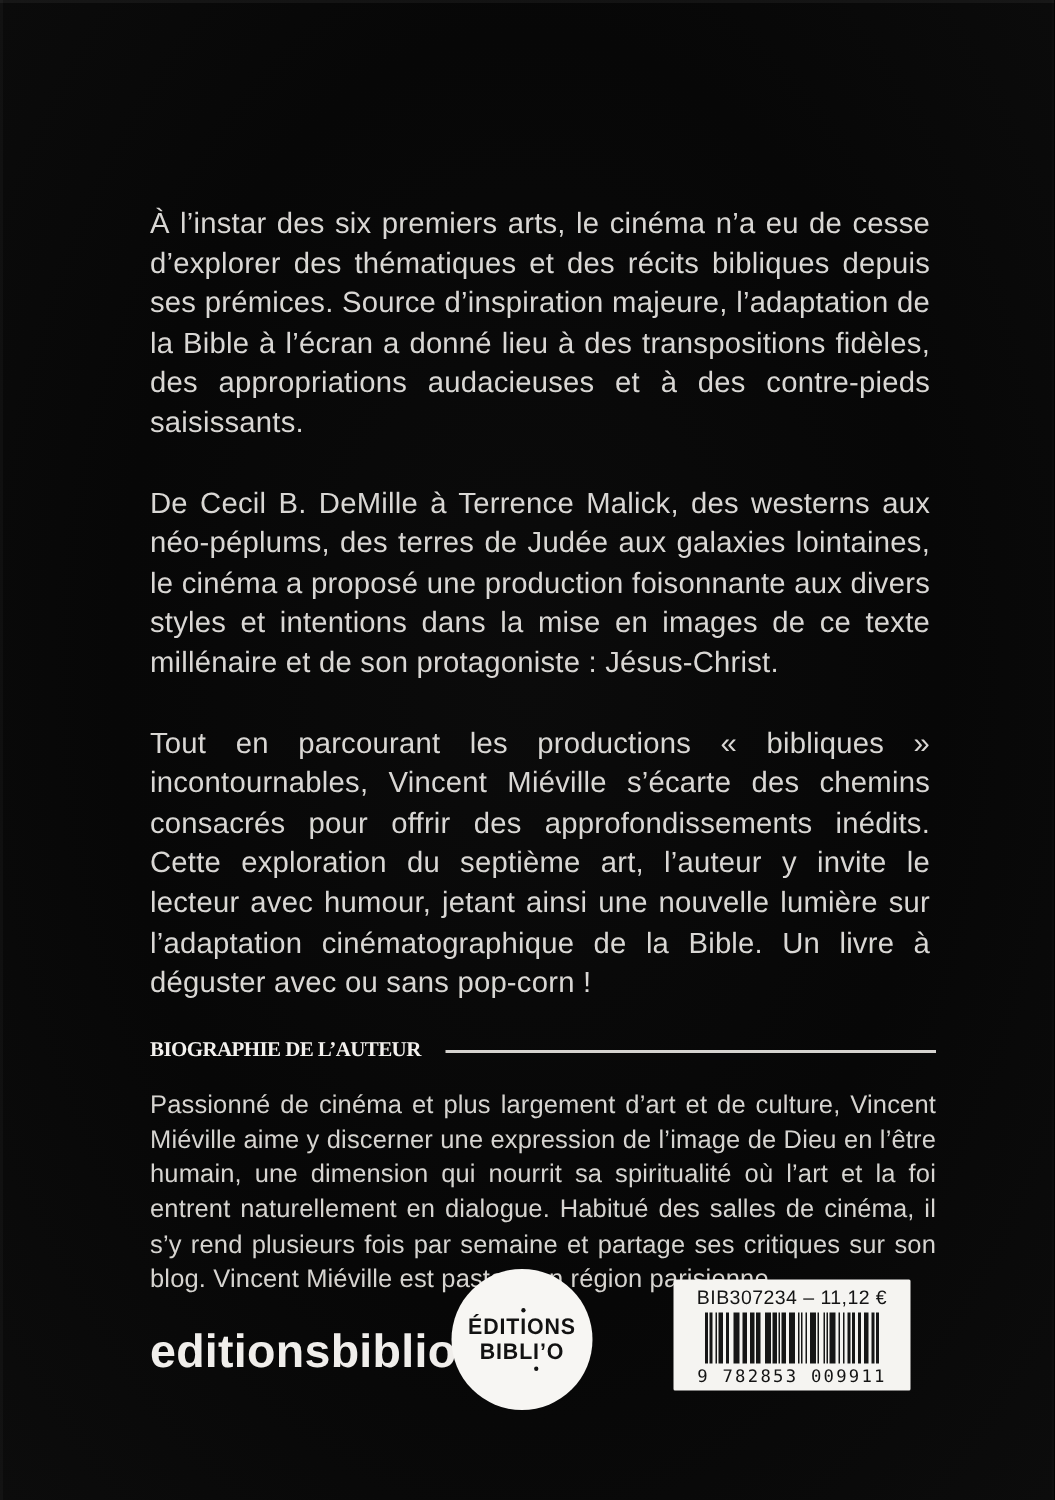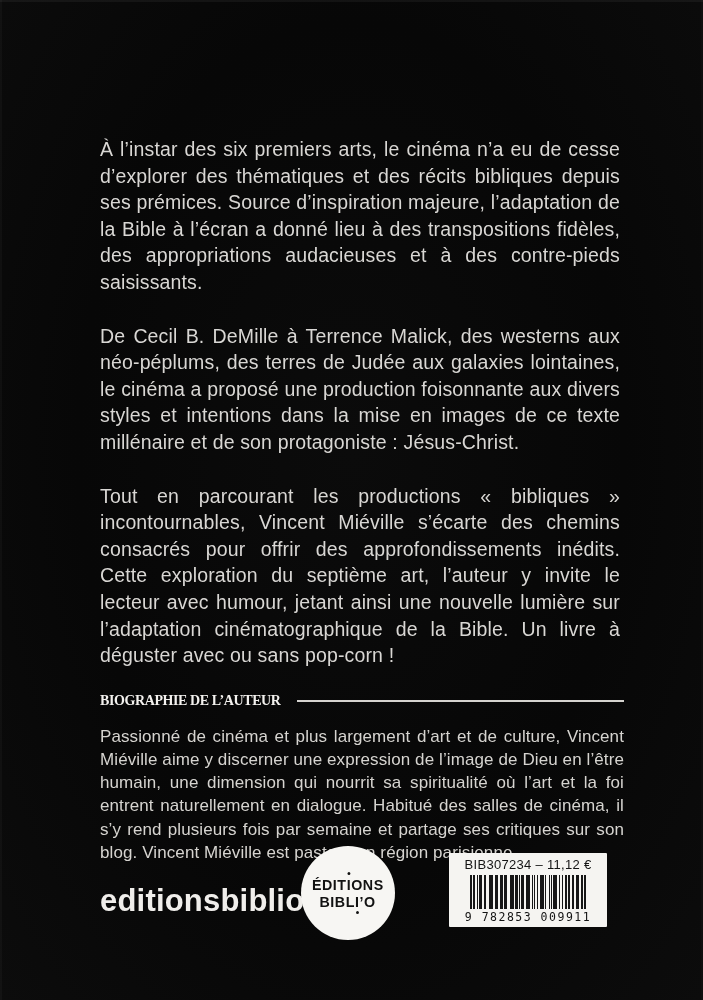--- a/index.html
+++ b/index.html
@@ -83,21 +83,20 @@
     position: absolute;
     left: 301px;
     top: 846px;
     width: 94px;
     height: 94px;
     border-radius: 50%;
     background: #f7f6f3;
     color: #121212;
     display: flex;
     flex-direction: column;
-    align-items: center;
     justify-content: center;
     text-align: center;
   }
   .logo-line {
     font-weight: 700;
     font-size: 15px;
     line-height: 17px;
     letter-spacing: 0.6px;
     transform: scaleX(0.95);
     white-space: nowrap;

